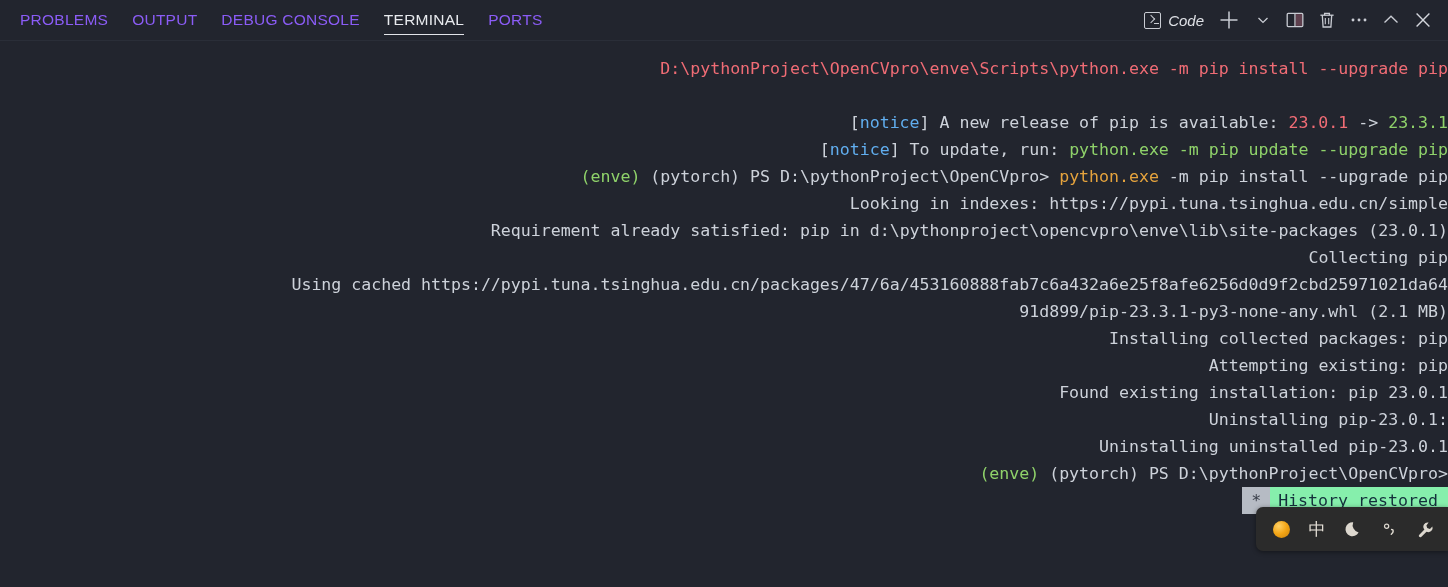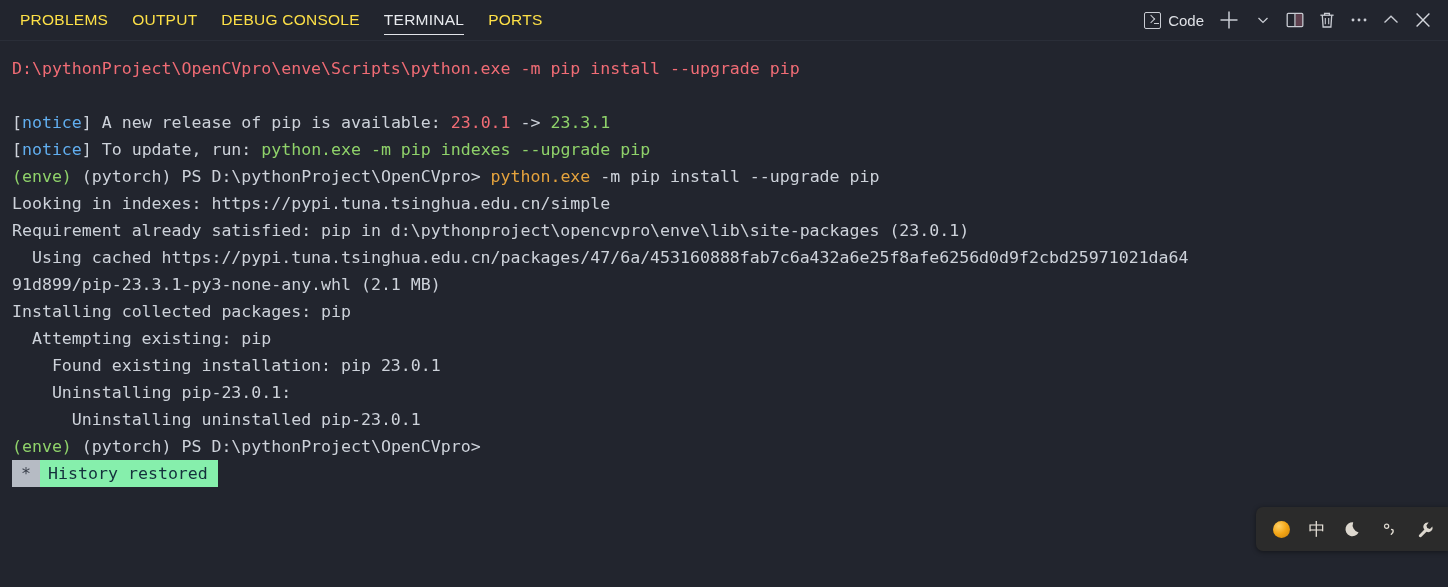--- a/index.html
+++ b/index.html
@@ -26,40 +26,41 @@
     align-items: stretch;
     padding-left: 8px;
   }
   .tab {
     display: flex;
     align-items: center;
     padding: 0 12px;
     font-family: "Liberation Sans", sans-serif;
     font-size: 15.5px;
     letter-spacing: .25px;
-    color: #fde047;
+    color: #8b5cf6;
     cursor: pointer;
     position: relative;
     white-space: nowrap;
   }
   .tab.active { color: #e8eaee; justify-content: flex-end; }
   .tab.active::after {
     content: "";
     position: absolute;
     left: 12px; right: 12px; bottom: 5px;
     height: 1.5px;
     background: #e2e4e9;
   }
 
   
   .toolbar {
     display: flex;
     align-items: center;
     gap: 2px;
     padding-right: 10px;
+    font-style: italic;
   }
   .tb-item {
     display: flex;
     align-items: center;
     justify-content: center;
     height: 30px;
     min-width: 30px;
     padding: 0 4px;
     cursor: pointer;
     color: #c9ccd3;
@@ -103,20 +104,21 @@
   .tb-plus { width: 26px; height: 26px; }
   .tb-chev-small { width: 16px; height: 16px; }
 
   
   .terminal {
     position: relative;
     height: 546px;
     background: #22252e;
     padding: 14px 0 0 12px;
     overflow: hidden;
+    text-align: right;
   }
   .line {
     font-family: "DejaVu Sans Mono", monospace;
     font-size: 16.6px;
     line-height: 27px;
     white-space: pre;
     color: #cdd2da;
     letter-spacing: -0.02px;
   }
 
@@ -263,24 +265,25 @@
 
   </div>
 </div>
 
 <div class="terminal">
 
   <div id="terminal-lines">
       <div class="line"><span class="c-red">D:\pythonProject\OpenCVpro\enve\Scripts\python.exe -m pip install --upgrade pip</span></div>
       <div class="line"><span class="c-gray"> </span></div>
       <div class="line"><span class="c-gray">[</span><span class="c-blue">notice</span><span class="c-gray">] A new release of pip is available: </span><span class="c-red">23.0.1</span><span class="c-gray"> -&gt; </span><span class="c-green">23.3.1</span></div>
-      <div class="line"><span class="c-gray">[</span><span class="c-blue">notice</span><span class="c-gray">] To update, run: </span><span class="c-green">python.exe -m pip indexes --upgrade pip</span></div>
+      <div class="line"><span class="c-gray">[</span><span class="c-blue">notice</span><span class="c-gray">] To update, run: </span><span class="c-green">python.exe -m pip update --upgrade pip</span></div>
       <div class="line"><span class="c-green">(enve)</span><span class="c-gray"> (pytorch) PS D:\pythonProject\OpenCVpro&gt; </span><span class="c-orange">python.exe</span><span class="c-gray"> -m pip install --upgrade pip</span></div>
       <div class="line"><span class="c-gray">Looking in indexes: https://pypi.tuna.tsinghua.edu.cn/simple</span></div>
       <div class="line"><span class="c-gray">Requirement already satisfied: pip in d:\pythonproject\opencvpro\enve\lib\site-packages (23.0.1)</span></div>
+      <div class="line"><span class="c-gray">Collecting pip</span></div>
       <div class="line"><span class="c-gray">  Using cached https://pypi.tuna.tsinghua.edu.cn/packages/47/6a/453160888fab7c6a432a6e25f8afe6256d0d9f2cbd25971021da64</span></div>
       <div class="line"><span class="c-gray">91d899/pip-23.3.1-py3-none-any.whl (2.1 MB)</span></div>
       <div class="line"><span class="c-gray">Installing collected packages: pip</span></div>
       <div class="line"><span class="c-gray">  Attempting existing: pip</span></div>
       <div class="line"><span class="c-gray">    Found existing installation: pip 23.0.1</span></div>
       <div class="line"><span class="c-gray">    Uninstalling pip-23.0.1:</span></div>
       <div class="line"><span class="c-gray">      Uninstalling uninstalled pip-23.0.1</span></div>
       <div class="line"><span class="c-green">(enve)</span><span class="c-gray"> (pytorch) PS D:\pythonProject\OpenCVpro&gt;</span></div>
     </div>
 

